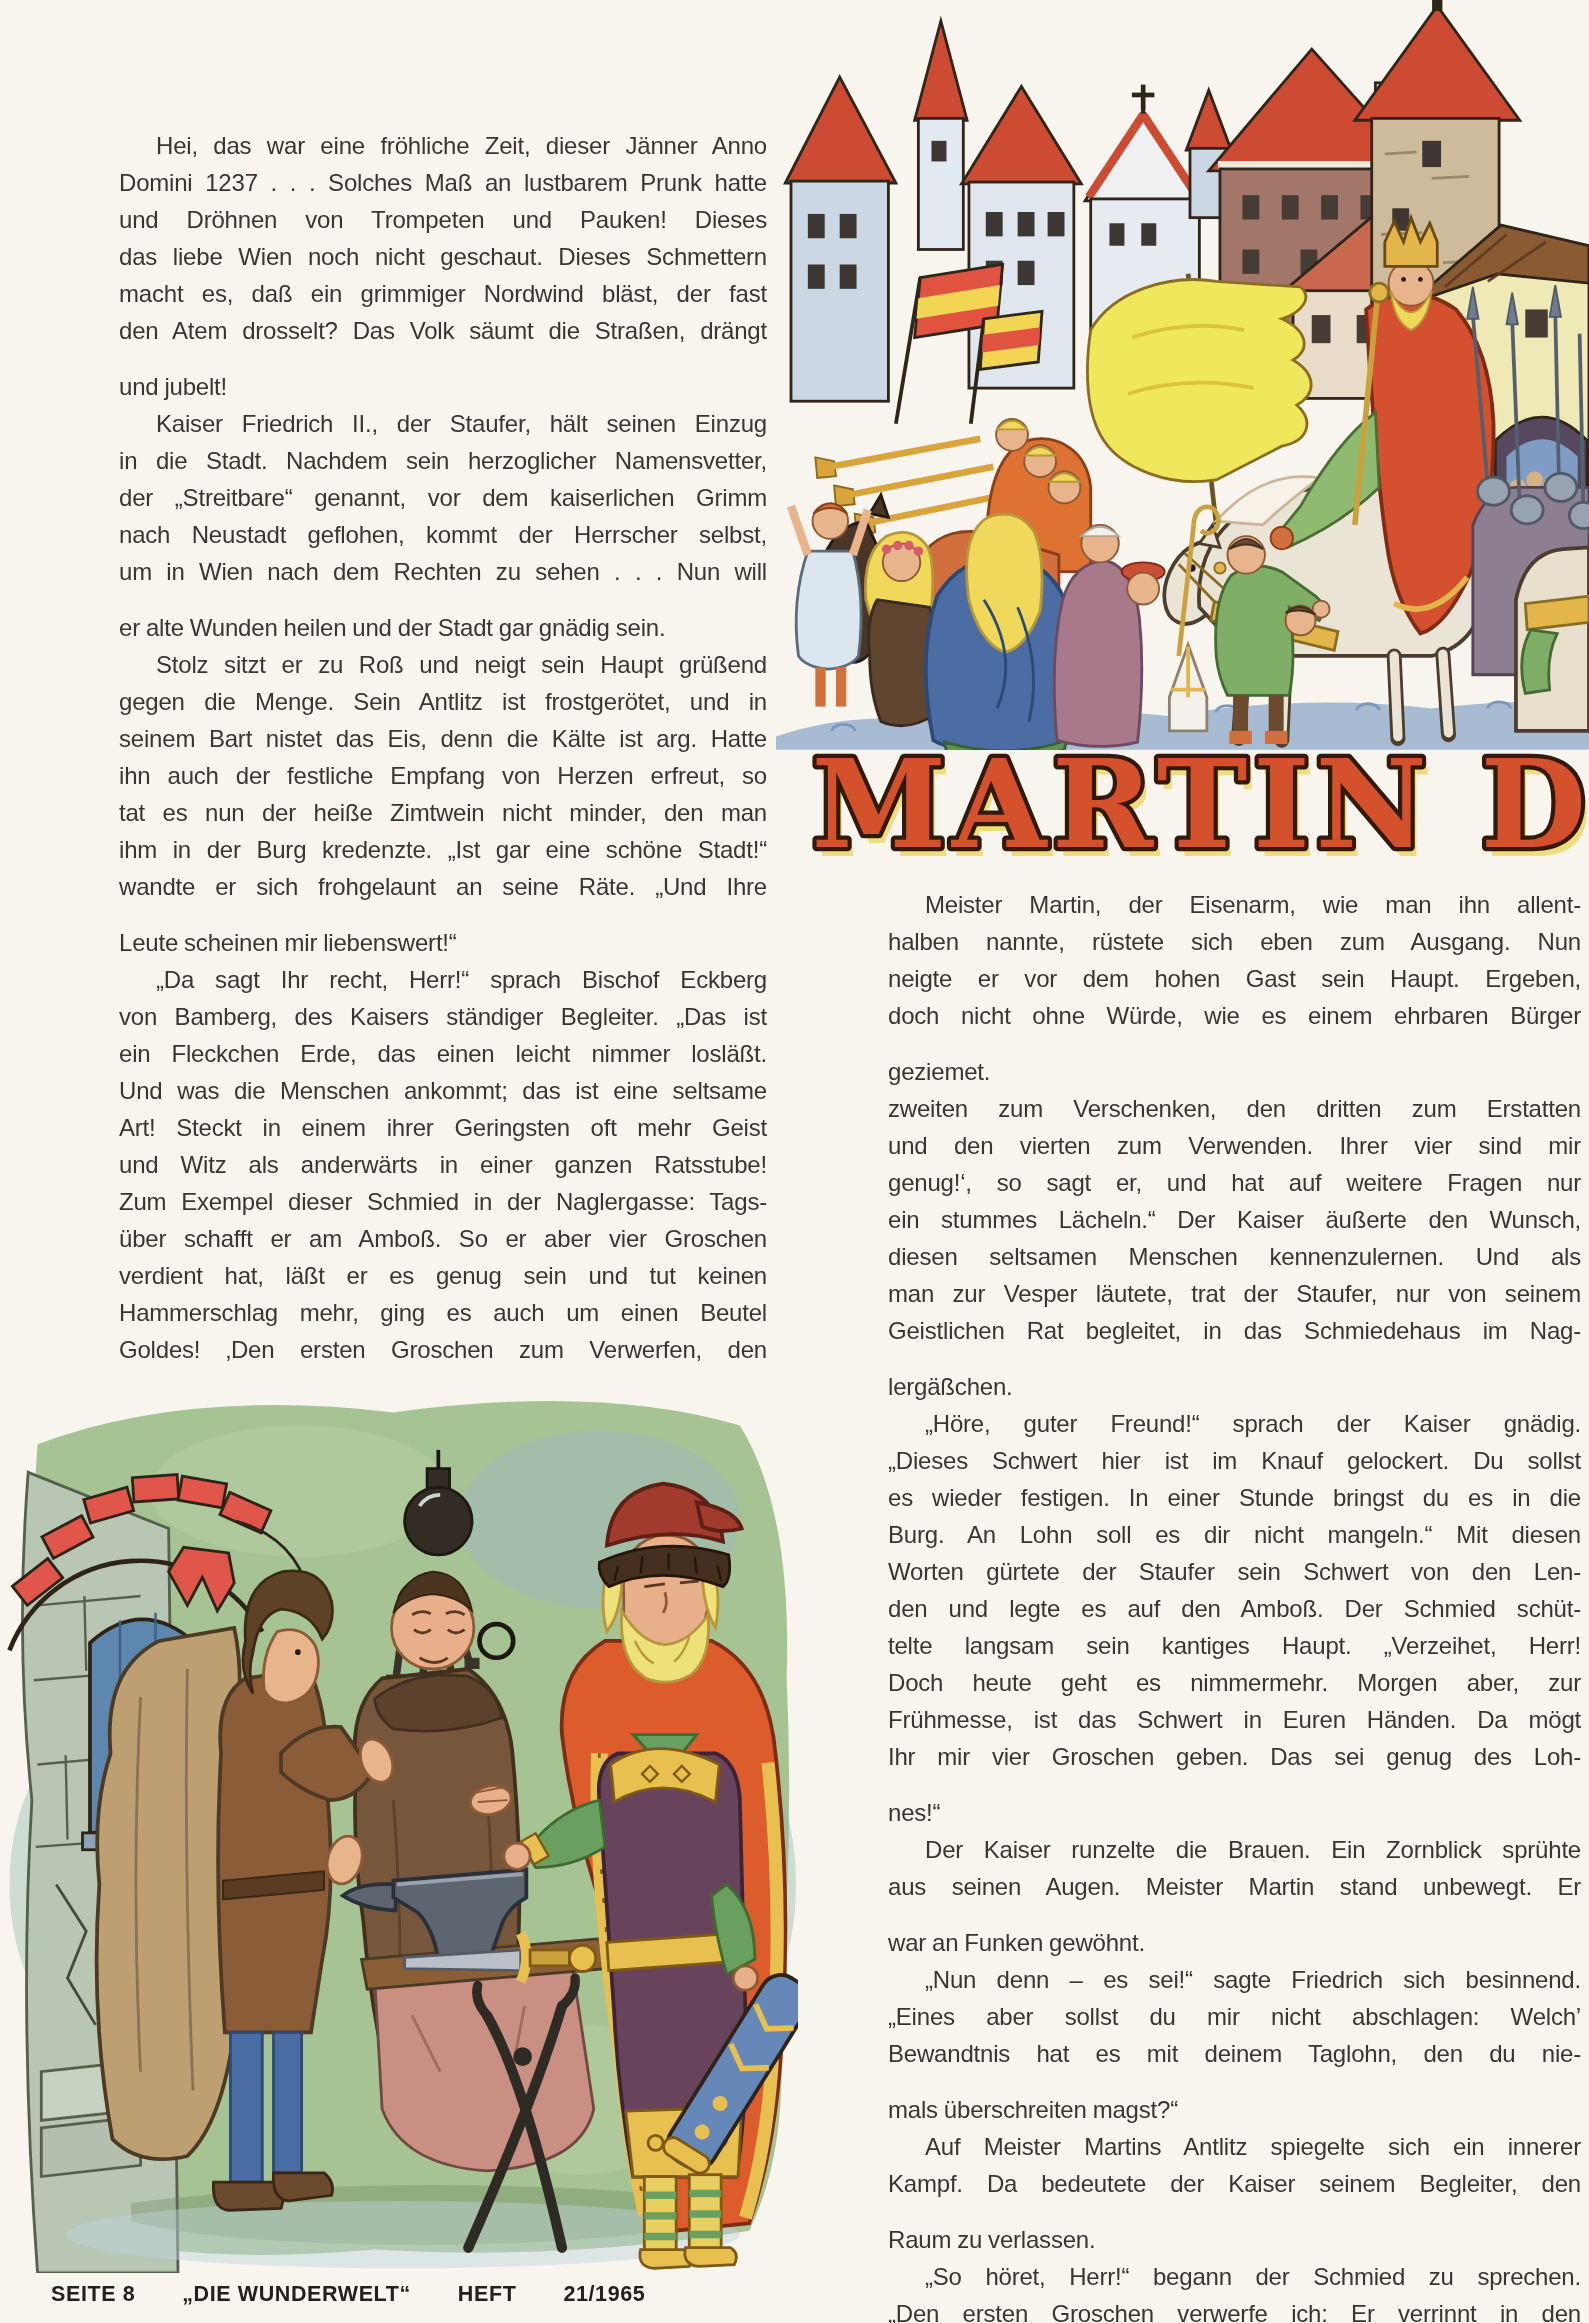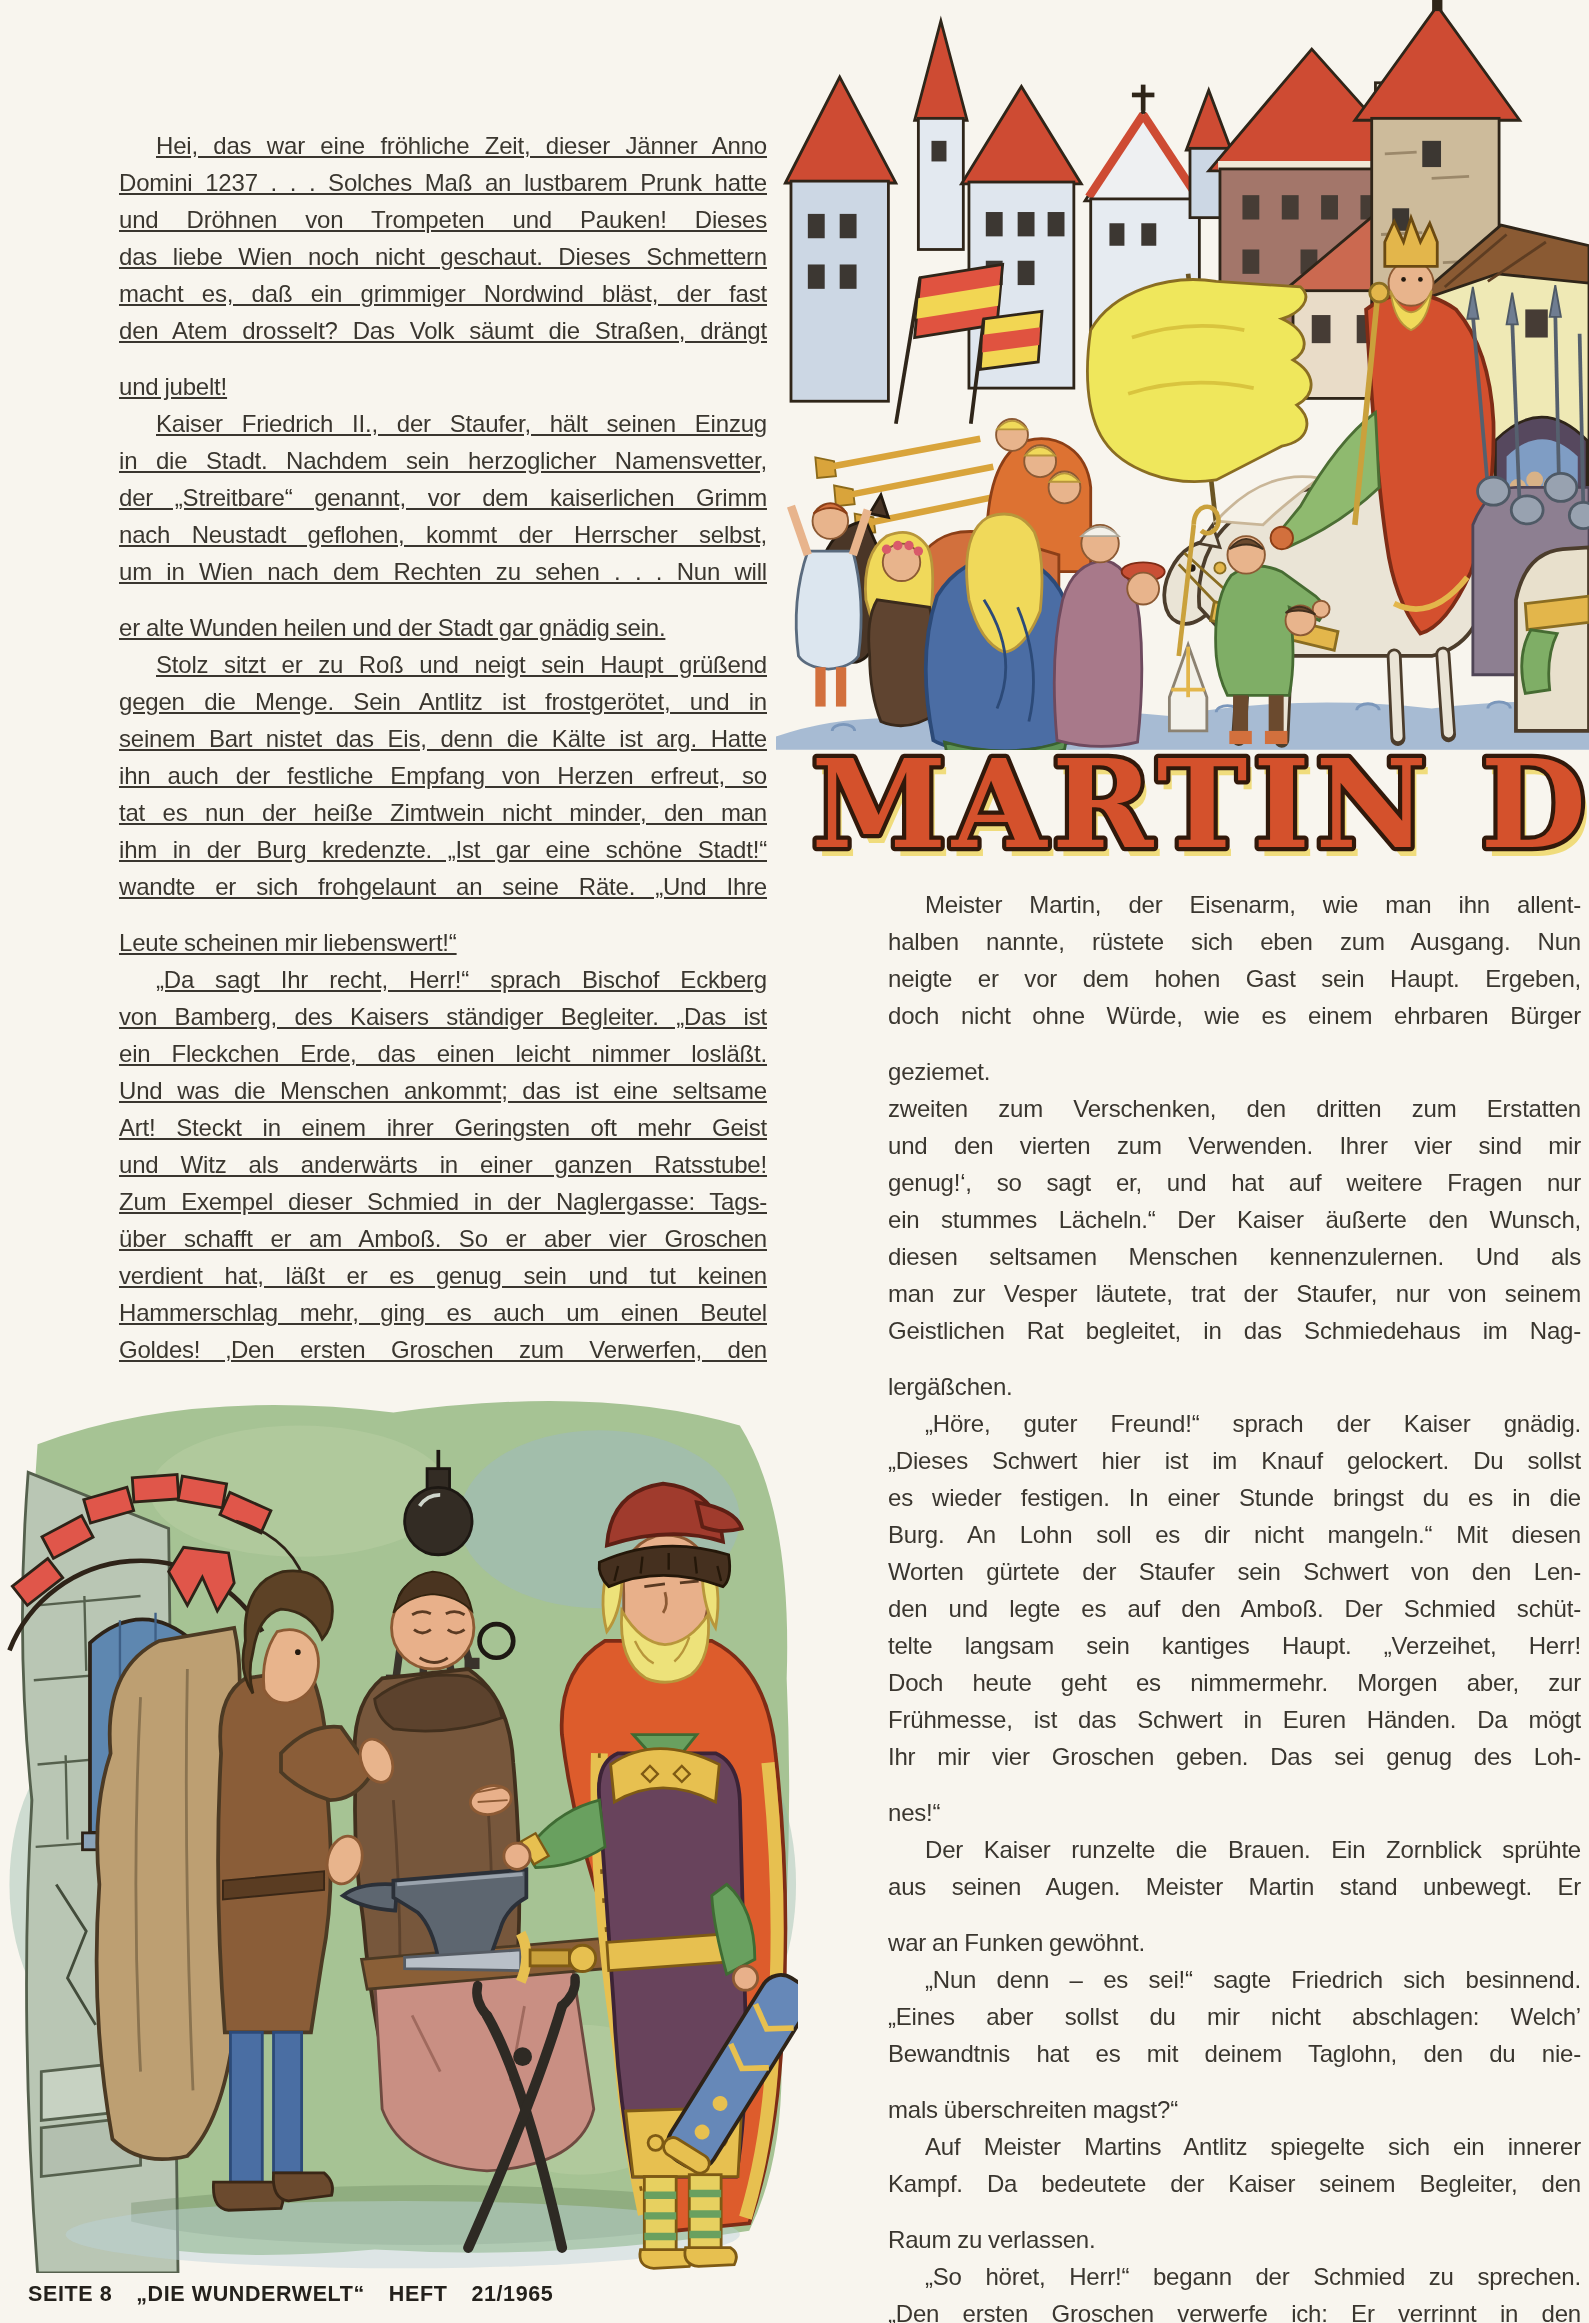--- a/index.html
+++ b/index.html
@@ -1,31 +1,31 @@
 <!DOCTYPE html>
 <html style="font-size:15px"><head>
 <meta charset="utf-8">
 <style>
   html,body{margin:0;padding:0;}
   .page{position:relative;width:1589px;height:2324px;background:#f8f5ee;overflow:hidden;
         font-family:"Liberation Sans",sans-serif;color:#3a362f;}
   .col{position:absolute;font-size:24px;line-height:37px;}
-  .col-left{left:119px;top:127px;width:648px;text-decoration:underline;}
+  .col-left{left:119px;top:127px;width:648px;}
   .col-right{left:888px;top:886px;width:693px;}
   .para{margin:0;}
   .line{text-align:justify;text-align-last:justify;letter-spacing:-0.2px;word-spacing:-0.5px;white-space:normal;}
   .line.last{text-align-last:left;margin-top:19px;}
   .line.indent{text-indent:37px;}
   .title-wrap{position:absolute;left:804px;top:729px;width:785px;height:150px;overflow:hidden;}
   .illus{position:absolute;margin:0;padding:0;}
   .illus-top{left:776px;top:0;width:813px;height:750px;}
   .illus-bottom{left:0;top:1360px;width:798px;height:913px;}
   .footer{position:absolute;left:28px;top:2282px;font-weight:bold;font-size:21.5px;
           letter-spacing:0.6px;color:#24211c;white-space:nowrap;}
-  .footer span{margin-right:24px;}
+  .footer span{margin-right:24px;margin-left:23px;}
 </style>
 </head>
 <body>
 
 <div class="page">
 
   <figure class="illus illus-top">
     <svg width="813" height="750" viewBox="0 0 868 800" xmlns="http://www.w3.org/2000/svg">
 
       <g stroke="#2f2519" stroke-width="3">

